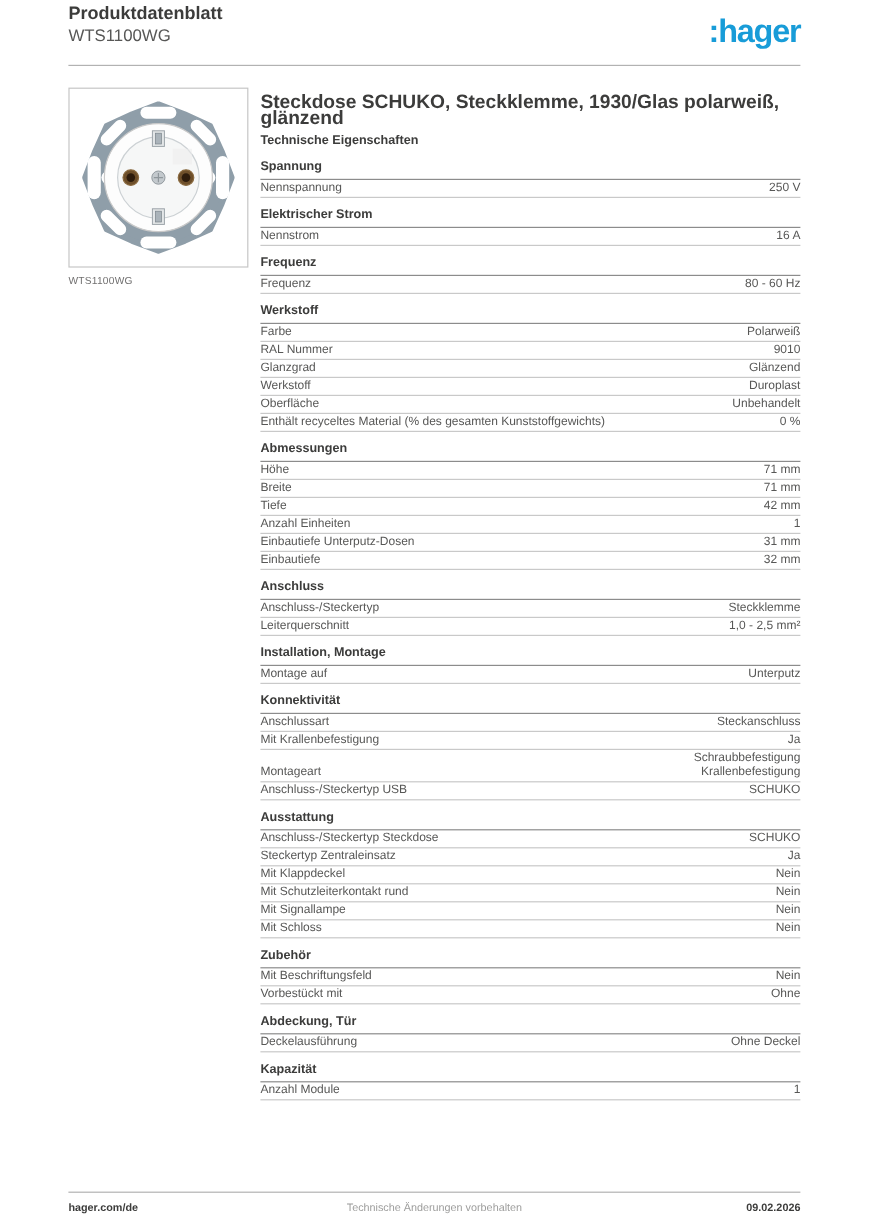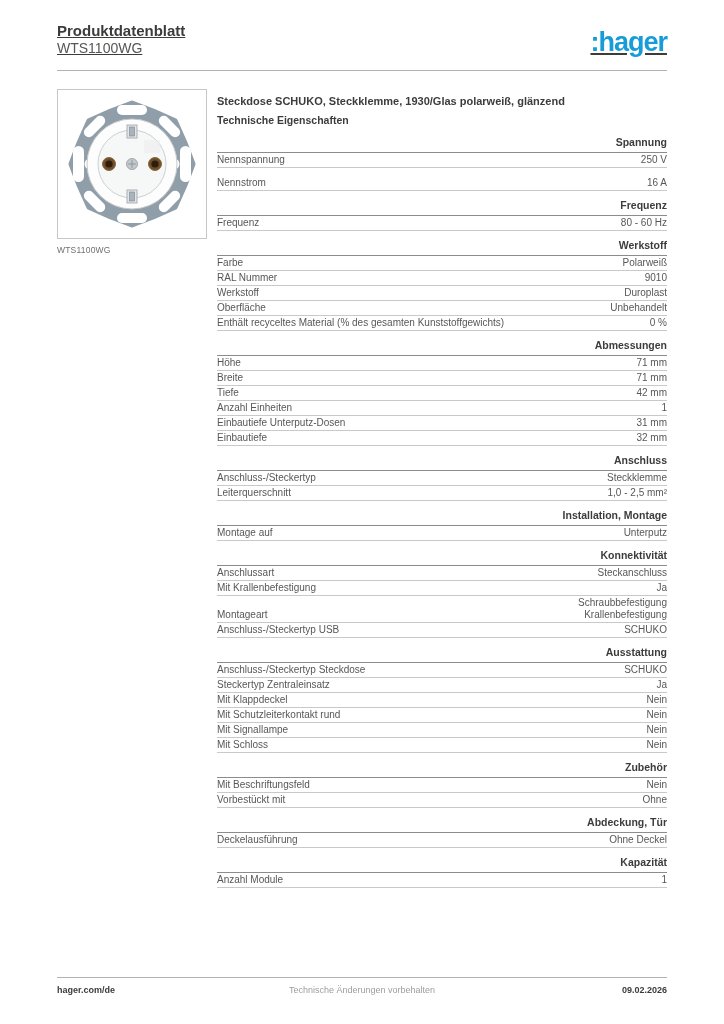--- a/index.html
+++ b/index.html
@@ -8,51 +8,50 @@
     position:relative;
     width:724px; height:1024px;
     margin:0 auto;
     background:#ffffff;
     font-family:"Liberation Sans", sans-serif;
     color:#3c3c3b;
     padding:0 57px;
     overflow:hidden;
   }
   
-  .header { display:flex; justify-content:space-between; align-items:flex-end; padding-top:19px;text-decoration:underline; }
+  .header { display:flex; justify-content:space-between; align-items:flex-start; padding-top:3px; }
   .doc-title { font-size:15px; font-weight:bold; color:#3c3c3b; line-height:18px; }
   .doc-subtitle { font-size:14px; font-weight:normal; color:#575756; line-height:17px; }
   .logo { font-size:27px; font-weight:bold; letter-spacing:-1px; color:#189cd8; line-height:30px; margin-top:8px; }
   .header-rule { border-top:1px solid #b2b2b2; margin-top:13px; }
   
   .content { display:flex; margin-top:18px; }
   .left-col { width:150px; flex-shrink:0; margin-right:10px; }
   .product-image { width:150px; height:150px; border:1px solid #c6c6c6; background:#fff; }
   .image-caption { font-size:8.5px; color:#706f6f; margin-top:6px; letter-spacing:0.2px; }
   .right-col { flex:1; min-width:0; }
-  .description { font-size:11px; font-weight:bold; color:#3c3c3b; padding-top:6px; line-height:13px; }
+  .description { font-size:16px; font-weight:bold; color:#3c3c3b; padding-top:6px; line-height:13px; }
   .specs-title { font-size:10.5px; font-weight:bold; color:#3c3c3b; margin-top:6px; line-height:13px; }
   .sections { margin-top:9px; }
   .spec-section { margin-bottom:8px; }
   .section-title {
     font-size:10.5px; font-weight:bold; color:#3c3c3b;
     line-height:13px; padding-bottom:3px;
     border-bottom:1px solid #8c8c8c;
-    text-align:right;
   }
   .spec-row {
     display:flex; justify-content:space-between; align-items:flex-end;
     font-size:10px; color:#575756; line-height:12px;
     padding:1px 0; border-bottom:1px solid #c9c9c9;
   }
   .spec-label { padding-right:12px;text-align:center; }
   .spec-value { text-align:right; white-space:pre-line; flex-shrink:0; }
   
   .footer {
-    position:absolute; left:57px; right:57px; bottom:16px; height:31px;
+    position:absolute; left:57px; right:57px; bottom:0; height:31px;
     border-top:1px solid #b2b2b2;
     display:grid; grid-template-columns:1fr auto 1fr; align-items:start;
     padding-top:7px; font-size:9px;
   }
   .footer-left  { justify-self:start; font-weight:bold; color:#3c3c3b; }
   .footer-center{ justify-self:center; color:#9d9d9c; }
   .footer-right { justify-self:end; font-weight:bold; color:#3c3c3b; }
 </style>
 </head>
 <body>
@@ -128,20 +127,21 @@
     <h3 class="section-title">Spannung</h3>
     <div class="section-rows">
   <div class="spec-row">
     <span class="spec-label">Nennspannung</span>
     <span class="spec-value">250 V</span>
   </div>
 </div>
   </section>
 
   <section class="spec-section">
+    <h3 class="section-title">Elektrischer Strom</h3>
     <div class="section-rows">
   <div class="spec-row">
     <span class="spec-label">Nennstrom</span>
     <span class="spec-value">16 A</span>
   </div>
 </div>
   </section>
 
   <section class="spec-section">
     <h3 class="section-title">Frequenz</h3>
@@ -159,20 +159,24 @@
   <div class="spec-row">
     <span class="spec-label">Farbe</span>
     <span class="spec-value">Polarweiß</span>
   </div>
 
   <div class="spec-row">
     <span class="spec-label">RAL Nummer</span>
     <span class="spec-value">9010</span>
   </div>
 
+  <div class="spec-row">
+    <span class="spec-label">Glanzgrad</span>
+    <span class="spec-value">Glänzend</span>
+  </div>
 
   <div class="spec-row">
     <span class="spec-label">Werkstoff</span>
     <span class="spec-value">Duroplast</span>
   </div>
 
   <div class="spec-row">
     <span class="spec-label">Oberfläche</span>
     <span class="spec-value">Unbehandelt</span>
   </div>

